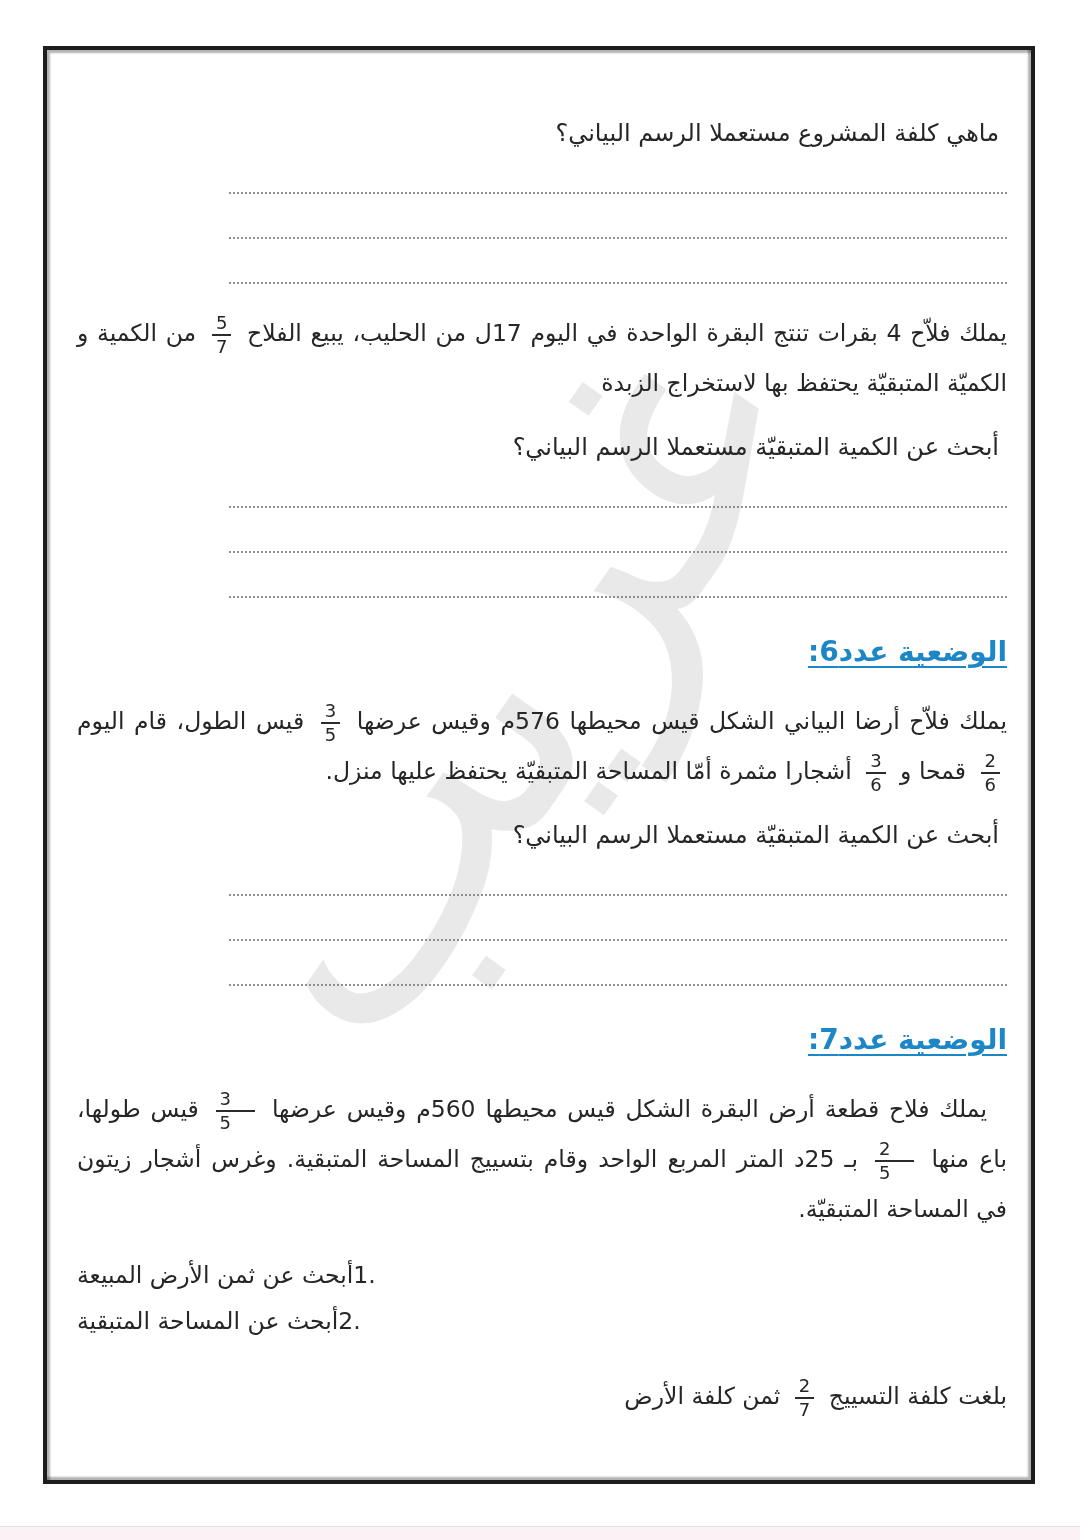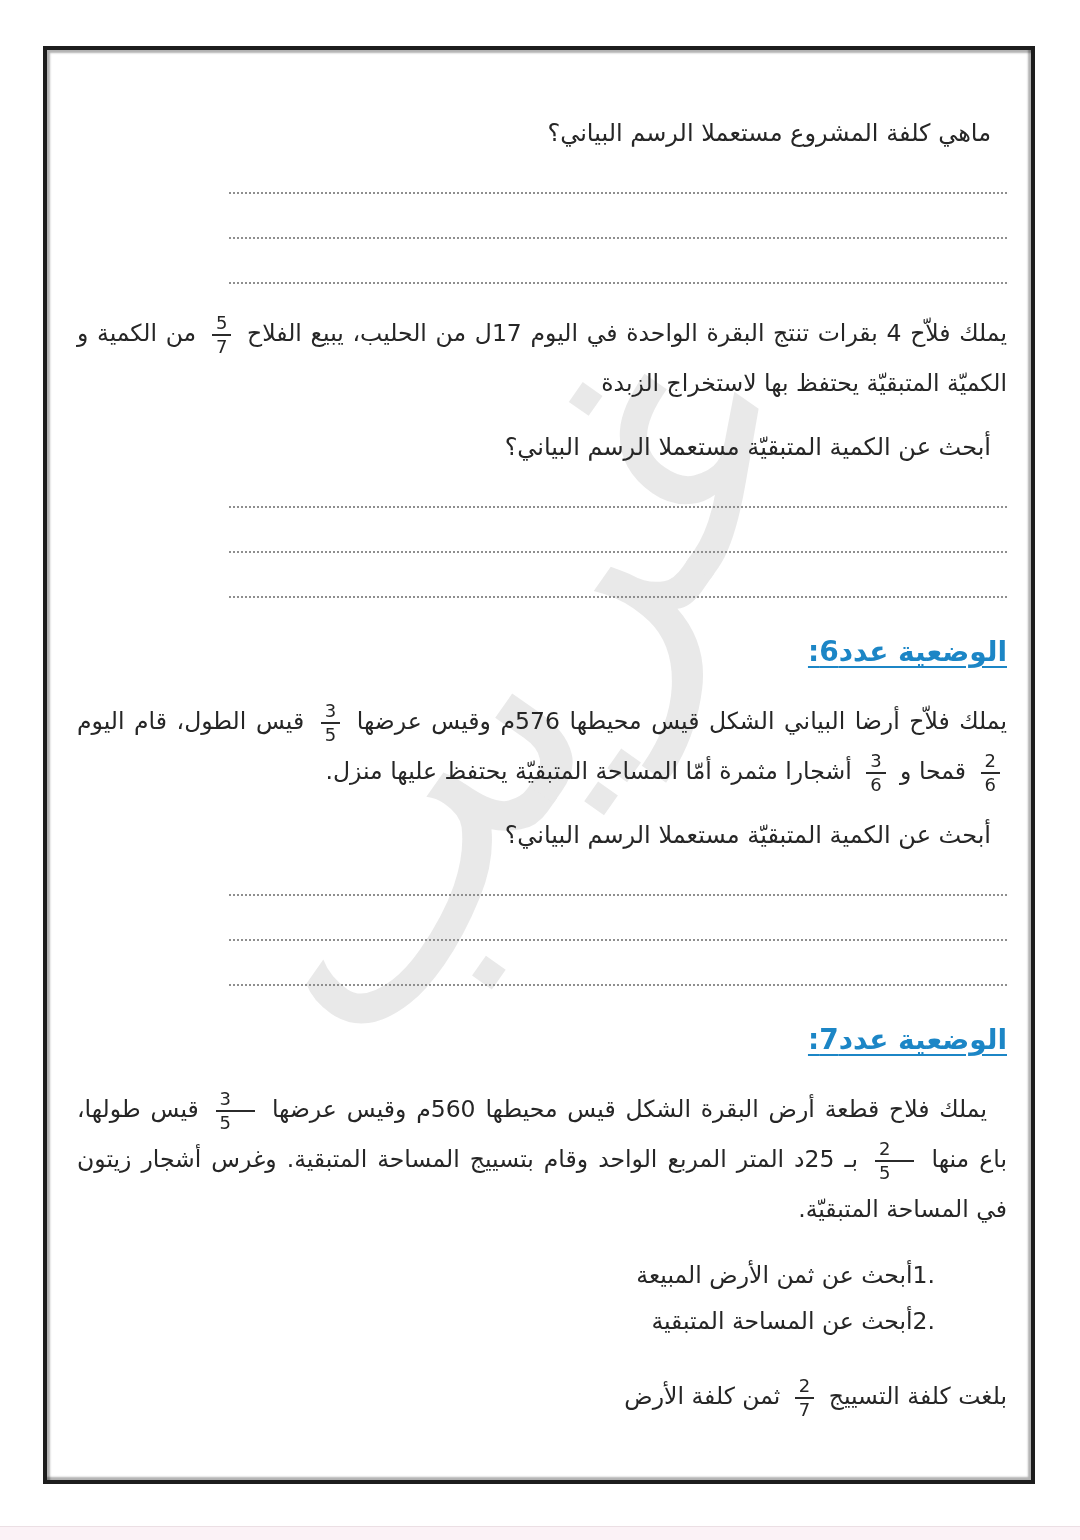--- a/index.html
+++ b/index.html
@@ -33,21 +33,21 @@
     transform:rotate(-55deg);
     pointer-events:none;
     z-index:0;
     white-space:nowrap;
   }
   .content { position:relative; z-index:1; }
   .q {
     font-size:24px;
     line-height:38px;
     text-align:right;
-    margin:16px;
+    margin:8px;
   }
   .intro-q { margin-top:24px; }
   .answers { margin-top:40px; }
   .dotline {
     height:0;
     width:778px;
     margin-right:auto 0;
     margin-left:0;
     margin-right:0;
     border-bottom:2px dotted var(--dotted-line,#8f8f8f);
@@ -78,21 +78,21 @@
     align-items:center;
     vertical-align:middle;
     margin:0 7px;
     font-size:18px;
     line-height:1.2;
     font-weight:500;
   }
   .frac .den { border-top:2px solid #2b2b2b; }
   .frac .num, .frac .den { padding:0 4px; }
   .tasks { margin-top:18px; padding-right:56px; }
-  .task { font-size:23.5px; line-height:46px; text-align:right; }
+  .task { font-size:23.5px; line-height:46px; text-align:left; }
   .task .num-lbl {
     direction:ltr;
     unicode-bidi:isolate;
     display:inline-block;
     margin-inline-end:16px;
   }
   .note {
     margin-top:26px;
     font-size:23.5px;
     line-height:52px;

